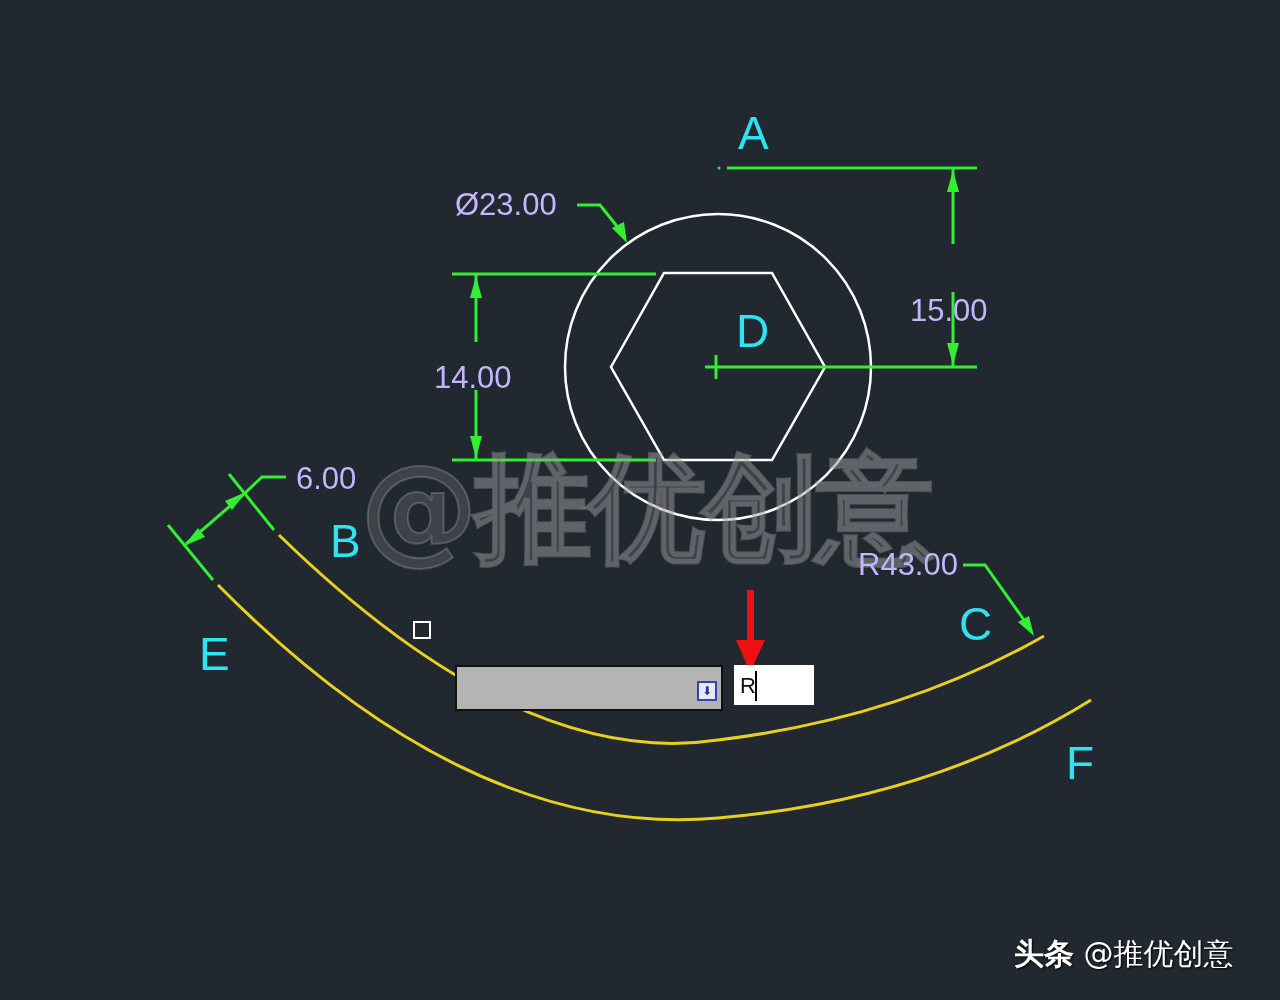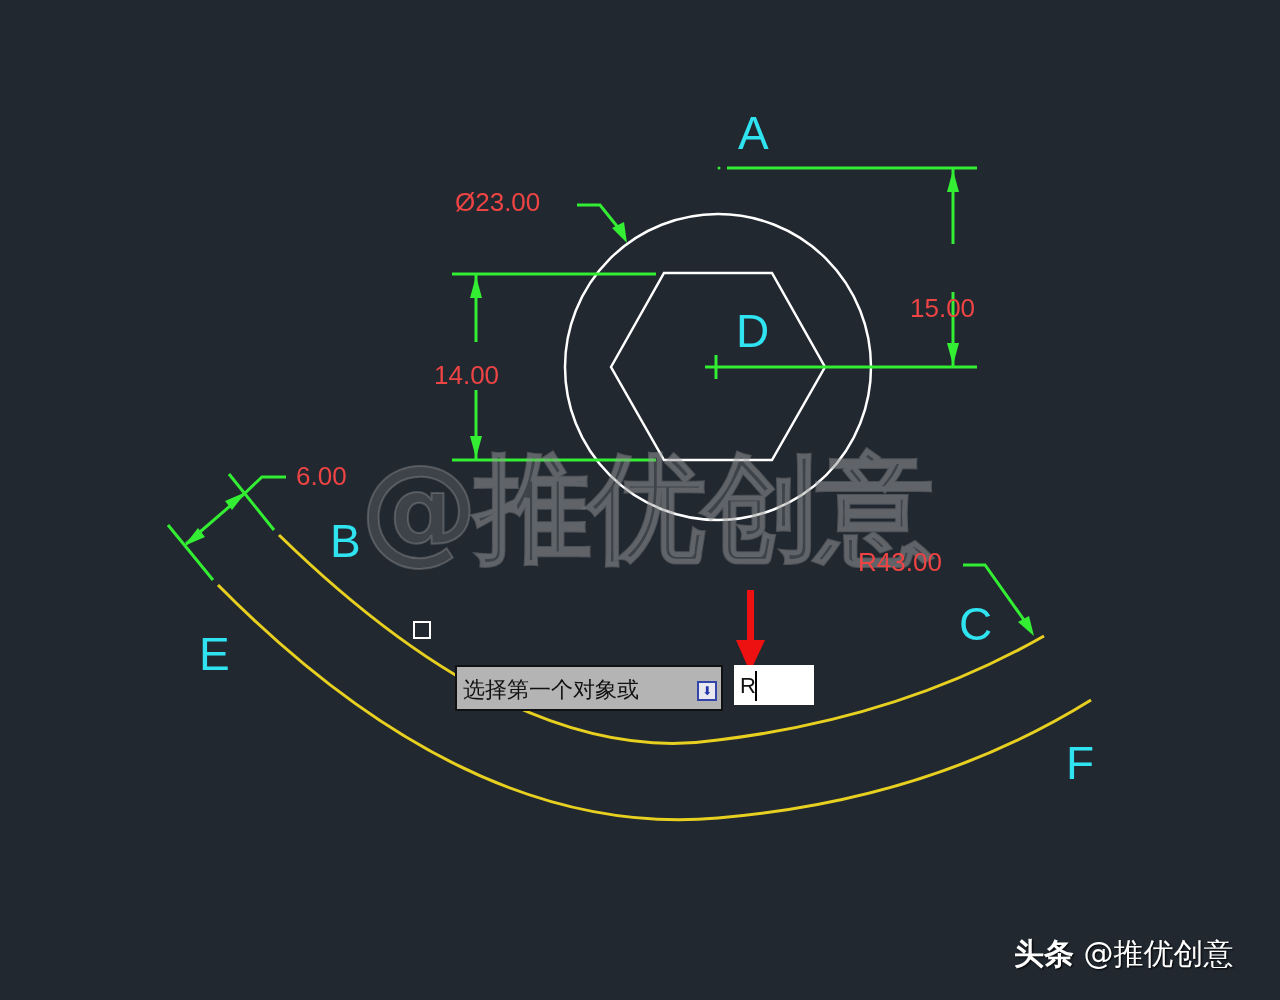--- a/index.html
+++ b/index.html
@@ -1,19 +1,19 @@
 <!DOCTYPE html>
 <html><head>
 <meta charset="utf-8">
 <style>
   html, body { margin:0; padding:0; }
   body { width:1280px; height:1000px; background:#212830; position:relative; overflow:hidden; font-family:"DejaVu Sans", sans-serif; }
   #canvas { position:absolute; left:0; top:0; }
   .label { position:absolute; font-family:"Liberation Sans", sans-serif; color:#2fe3f0; font-size:46px; line-height:1; }
-  .dim { position:absolute; font-family:"Liberation Sans", sans-serif; color:#ef4444; font-size:26px; line-height:1; }
+  .dim { position:absolute; font-family:"Liberation Sans", sans-serif; color:#c4b5fd; font-size:31px; line-height:1; }
   .watermark { position:absolute; left:360px; top:430px; font-family:"DejaVu Sans", sans-serif; font-weight:bold; font-size:118px; color:rgba(140,140,140,0.28); letter-spacing:-4px; white-space:nowrap; -webkit-text-stroke:2px rgba(160,160,160,0.35); }
   .prompt { position:absolute; left:455px; top:665px; width:268px; height:46px; background:#b4b4b4; border:2px solid #111; box-sizing:border-box; }
   .prompt-text { position:absolute; left:6px; top:8px; font-size:22px; color:#111; font-family:"DejaVu Sans", sans-serif; }
   .prompt-icon { position:absolute; right:4px; top:14px; width:20px; height:20px; background:#e8e8f0; border:2px solid #3344aa; box-sizing:border-box; font-size:12px; line-height:16px; text-align:center; color:#2233aa; }
   .input { position:absolute; left:734px; top:665px; width:80px; height:40px; background:#fff; box-sizing:border-box; }
   .input-text { position:absolute; left:6px; top:8px; font-size:22px; color:#111; font-family:"Liberation Sans", sans-serif; }
   .caret { position:absolute; left:21px; top:6px; width:2px; height:30px; background:#000; }
   .pickbox { position:absolute; left:413px; top:621px; width:18px; height:18px; border:2px solid #fff; box-sizing:border-box; }
   .footer { position:absolute; left:1014px; top:934px; font-size:30px; color:#fff; font-family:"DejaVu Sans", sans-serif; text-shadow:1px 1px 2px #000; white-space:nowrap; }
   .footer b { font-weight:bold; }
@@ -86,21 +86,20 @@
 
 <div class="dim" style="left:455px;top:189px;">Ø23.00</div>
 <div class="dim" style="left:910px;top:253px;margin-top:42px;">15.00</div>
 <div class="dim" style="left:434px;top:362px;">14.00</div>
 <div class="dim" style="left:296px;top:463px;">6.00</div>
 <div class="dim" style="left:843px;top:549px;margin-left:15px;">R43.00</div>
 
 <div class="pickbox"></div>
 
 <div class="prompt">
-  <span class="prompt-text">选择第一个对象或</span>
   <span class="prompt-icon">⬇</span>
 </div>
 
 <div class="input">
   <span class="input-text">R</span>
   <span class="caret"></span>
 </div>
 
 <div class="footer">
   <b>头条</b>

